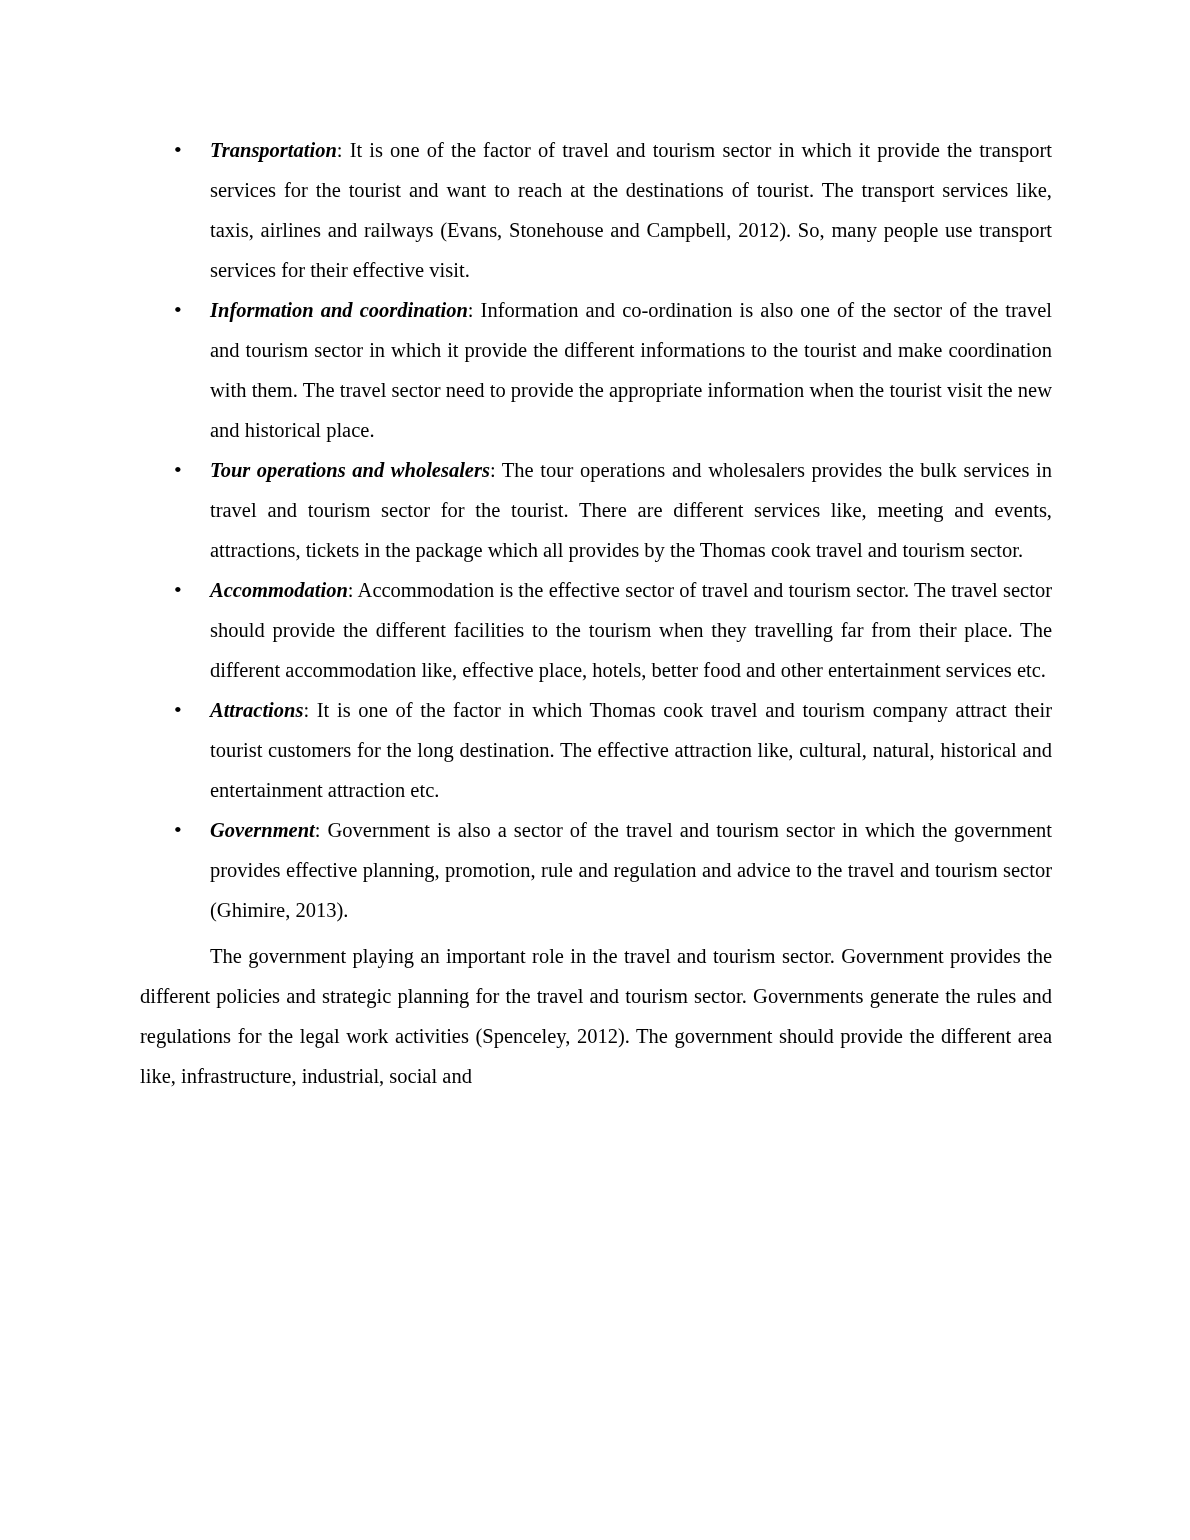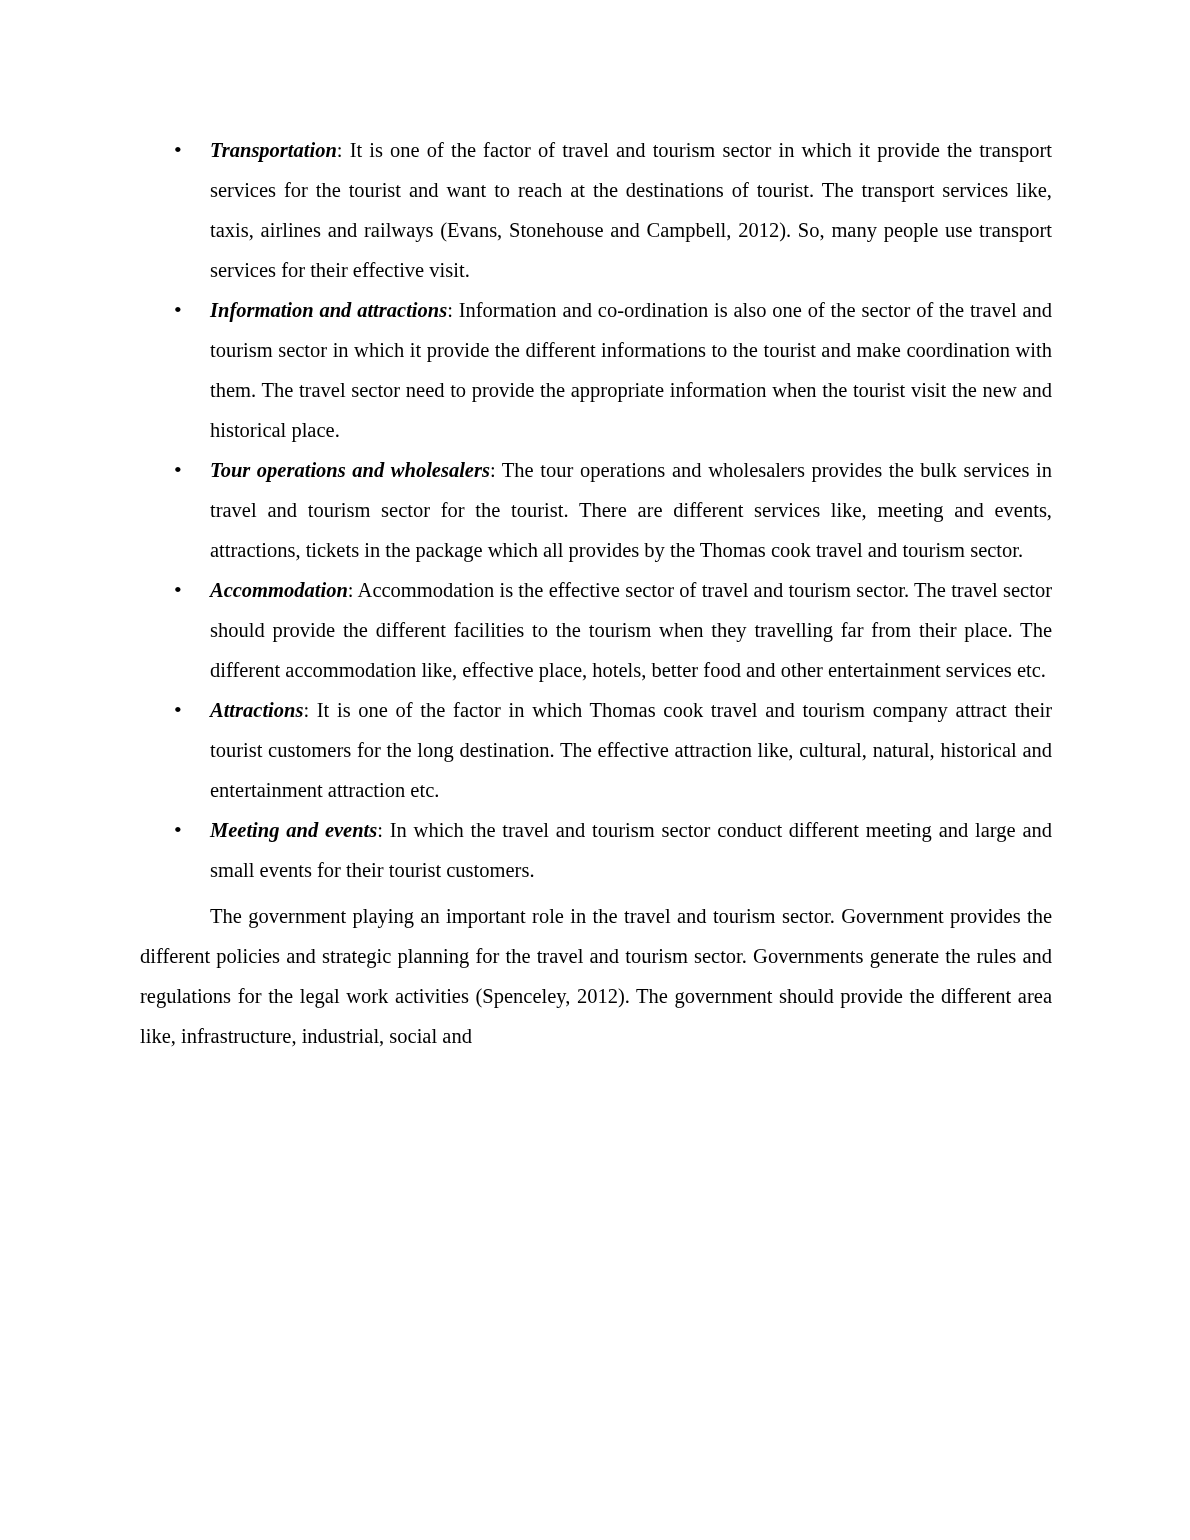--- a/index.html
+++ b/index.html
@@ -66,25 +66,25 @@
   }
 </style>
 </head>
 <body>
 
 <div class="page">
   <div class="content">
 
     <ul class="bullet-list">
       <li><span class="term">Transportation</span><span>: It is one of the factor of travel and tourism sector in which it provide the transport services for the tourist and want to reach at the destinations of tourist. The transport services like, taxis, airlines and railways (Evans, Stonehouse and Campbell, 2012). So, many people use transport services for their effective visit.</span></li>
-      <li><span class="term">Information and attractions</span><span>: Information and co-ordination is also one of the sector of the travel and tourism sector in which it provide the different informations to the tourist and make coordination with them. The travel sector need to provide the appropriate information when the tourist visit the new and historical place.</span></li>
+      <li><span class="term">Information and coordination</span><span>: Information and co-ordination is also one of the sector of the travel and tourism sector in which it provide the different informations to the tourist and make coordination with them. The travel sector need to provide the appropriate information when the tourist visit the new and historical place.</span></li>
       <li><span class="term">Tour operations and wholesalers</span><span>: The tour operations and wholesalers provides the bulk services in travel and tourism sector for the tourist. There are different services like, meeting and events, attractions, tickets in the package which all provides by the Thomas cook travel and tourism sector.</span></li>
       <li><span class="term">Accommodation</span><span>: Accommodation is the effective sector of travel and tourism sector. The travel sector should provide the different facilities to the tourism when they travelling far from their place. The different accommodation like, effective place, hotels, better food and other entertainment services etc.</span></li>
       <li><span class="term">Attractions</span><span>: It is one of the factor in which Thomas cook travel and tourism company attract their tourist customers for the long destination. The effective attraction like, cultural, natural, historical and entertainment attraction etc.</span></li>
-      <li><span class="term">Meeting and events</span><span>: In which the travel and tourism sector conduct different meeting and large and small events for their tourist customers.</span></li>
+      <li><span class="term">Government</span><span>: Government is also a sector of the travel and tourism sector in which the government provides effective planning, promotion, rule and regulation and advice to the travel and tourism sector (Ghimire, 2013).</span></li>
     </ul>
 
 
 
     <p class="body-paragraph">The government playing an important role in the travel and tourism sector. Government provides the different policies and strategic planning for the travel and tourism sector. Governments generate the rules and regulations for the legal work activities (Spenceley,  2012). The government should provide the different area like, infrastructure, industrial, social and</p>
 
   </div>
 </div>
 
 </body></html>

